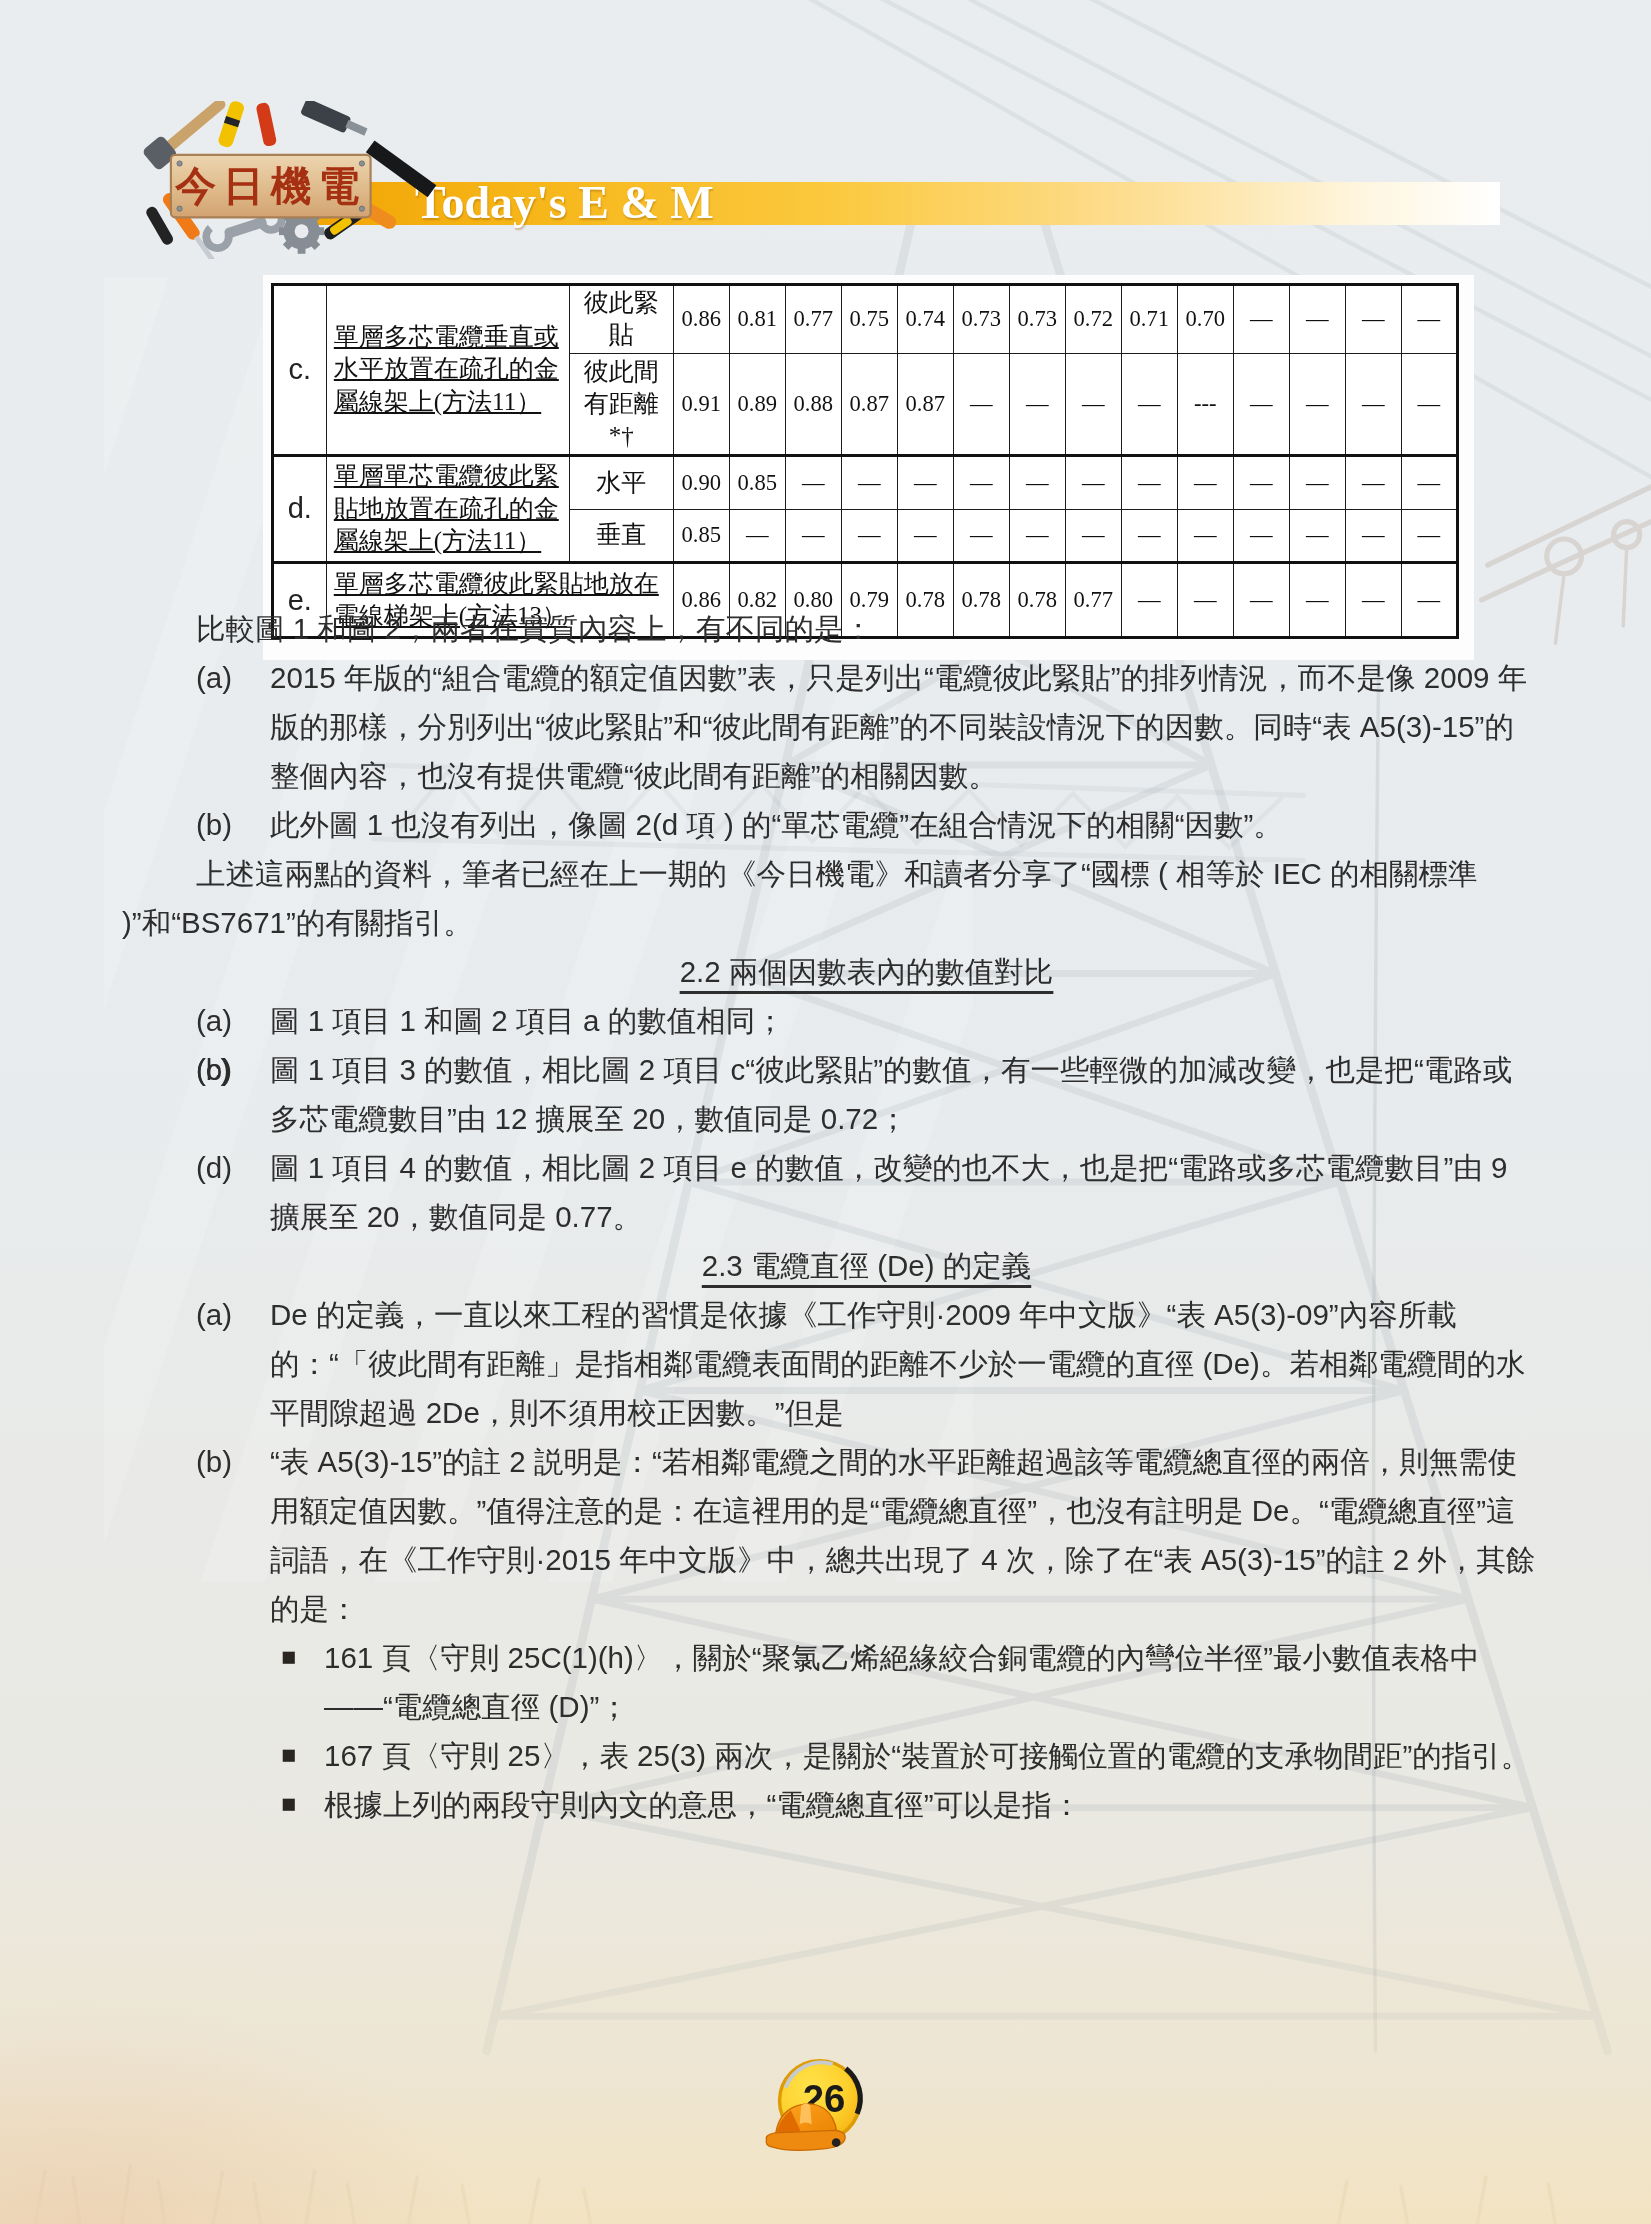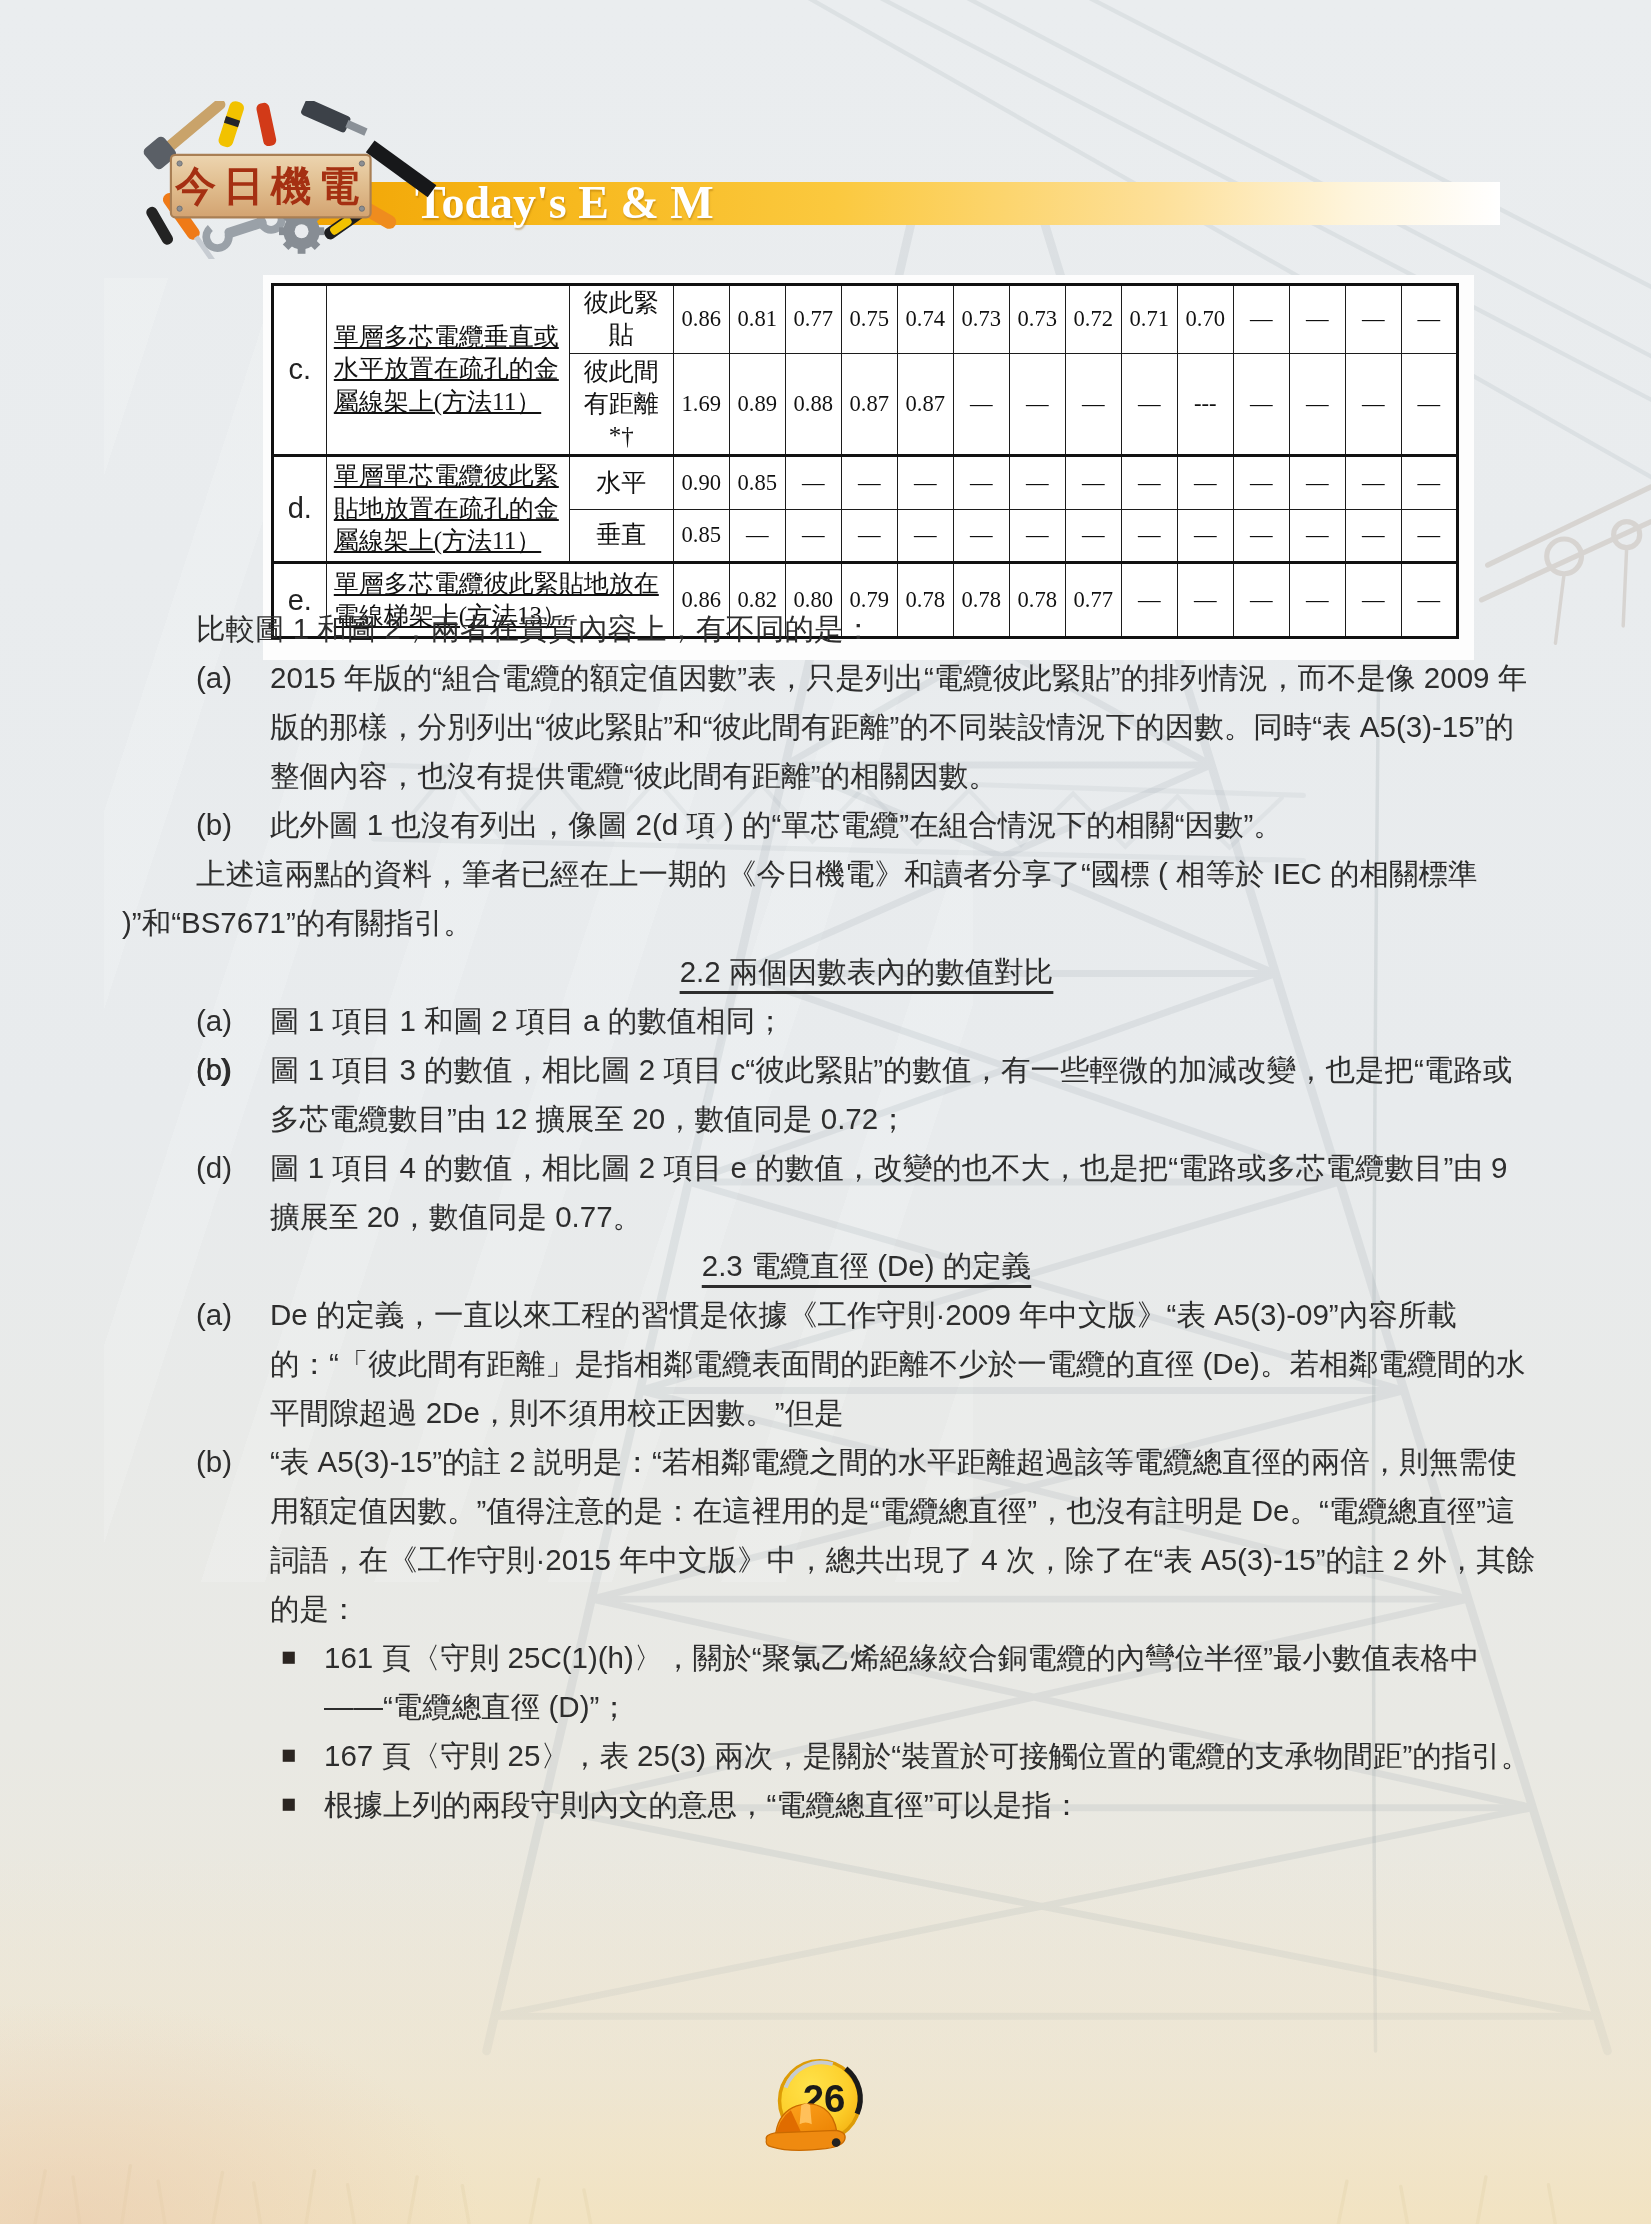--- a/index.html
+++ b/index.html
@@ -185,21 +185,21 @@
             <td class="val">0.72</td>
             <td class="val">0.71</td>
             <td class="val">0.70</td>
             <td class="val">—</td>
             <td class="val">—</td>
             <td class="val">—</td>
             <td class="val">—</td>
       </tr>
       <tr class="rc2">
         <td class="arr">彼此間有距離 *†</td>
-        <td class="val">1.69</td>
+        <td class="val">0.91</td>
             <td class="val">0.89</td>
             <td class="val">0.88</td>
             <td class="val">0.87</td>
             <td class="val">0.87</td>
             <td class="val">—</td>
             <td class="val">—</td>
             <td class="val">—</td>
             <td class="val">—</td>
             <td class="val">---</td>
             <td class="val">—</td>

